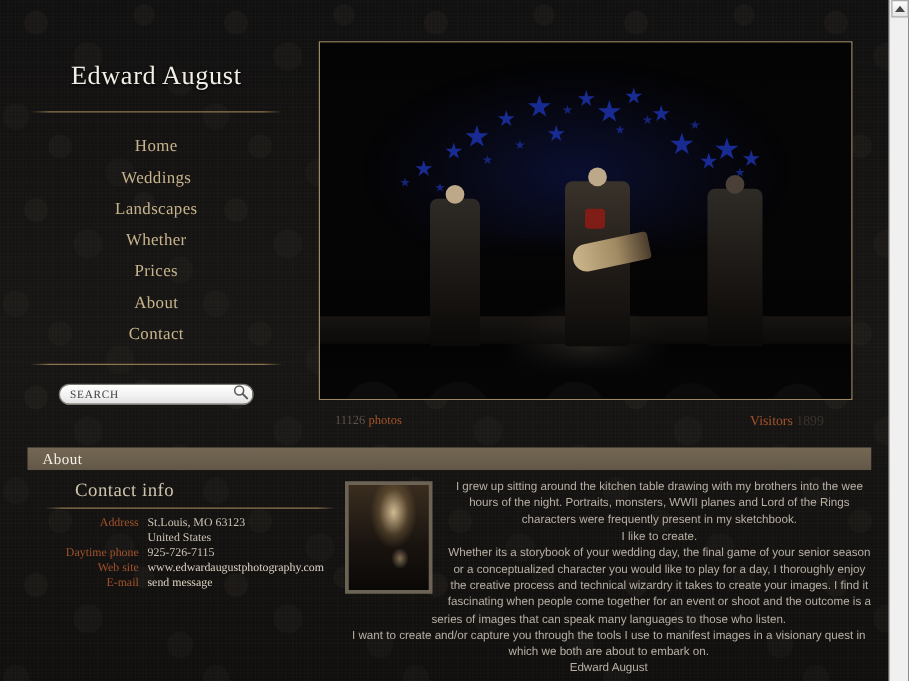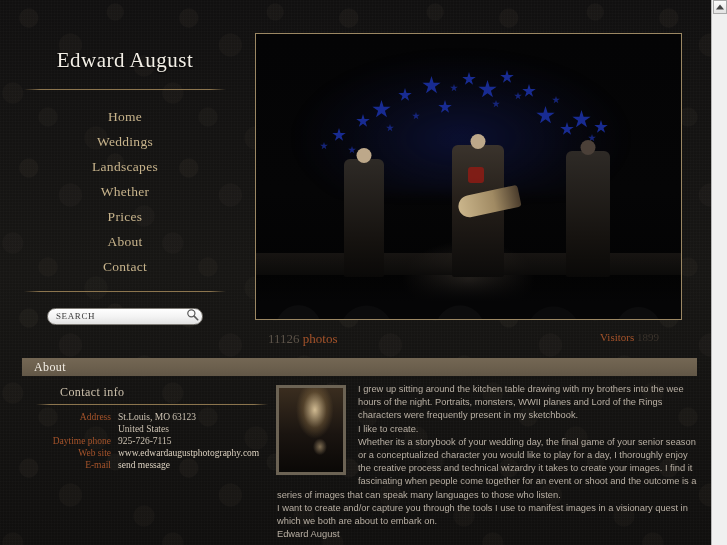--- a/index.html
+++ b/index.html
@@ -218,21 +218,21 @@
     position: absolute;
     left: 255px;
     top: 331px;
     width: 440px;
     height: 18px;
     z-index: 3;
   }
   .photos-count {
     position: absolute;
     left: 13px; top: 0;
-    font-size: 13px;
+    font-size: 10px;
     color: #5b5248;
   }
   .photos-link {
     color: #a5532a;
     text-decoration: none;
     cursor: pointer;
   }
   .visitors {
     position: absolute;
     right: 36px; top: 0;
@@ -262,21 +262,21 @@
 
   
   .contact {
     position: absolute;
     left: 22px;
     top: 385px;
     width: 250px;
     z-index: 3;
   }
   .contact-title {
-    font-size: 12px;
+    font-size: 15px;
     color: #cfc3ae;
     padding-left: 38px;
     letter-spacing: .4px;
   }
   .contact-rule {
     height: 1px;
     margin: 4px 4px 0 14px;
     background: linear-gradient(90deg, rgba(140,117,78,0) 0%, #8c754e 6%, #8c754e 94%, rgba(140,117,78,0) 100%);
   }
   .contact-table {
@@ -315,21 +315,21 @@
     height: 90px;
     margin: 2px 12px 4px 0;
     margin-left: -1px;
     border: 3px solid #6c6354;
     background:
       radial-gradient(ellipse 26px 40px at 56% 26%, rgba(238,214,168,0.85) 0%, rgba(150,120,74,0.35) 45%, rgba(0,0,0,0) 72%),
       radial-gradient(ellipse 10px 12px at 64% 70%, rgba(214,186,140,0.55) 0%, rgba(0,0,0,0) 70%),
       linear-gradient(180deg, #3a2d1f 0%, #1a1410 55%, #0a0806 100%);
     position: relative;
   }
-  .about-signature { color: #b8afa3; }
+  .about-signature { color: #b8afa3; text-align: center; }
 
   
   .scrollbar {
     position: absolute;
     right: 0; top: 0;
     width: 16px;
     height: 545px;
     background: #f0f0f0;
     border-left: 1px solid #b5b5b5;
     z-index: 10;

